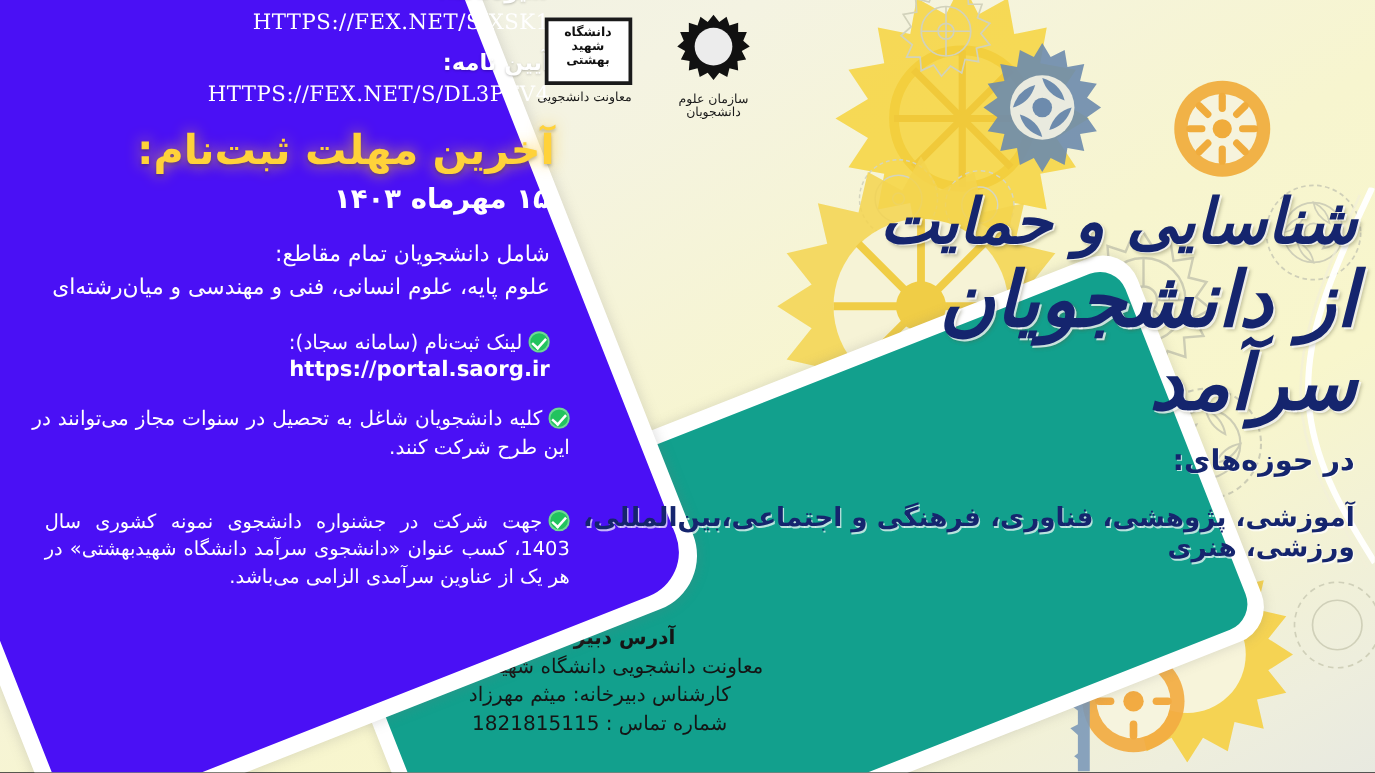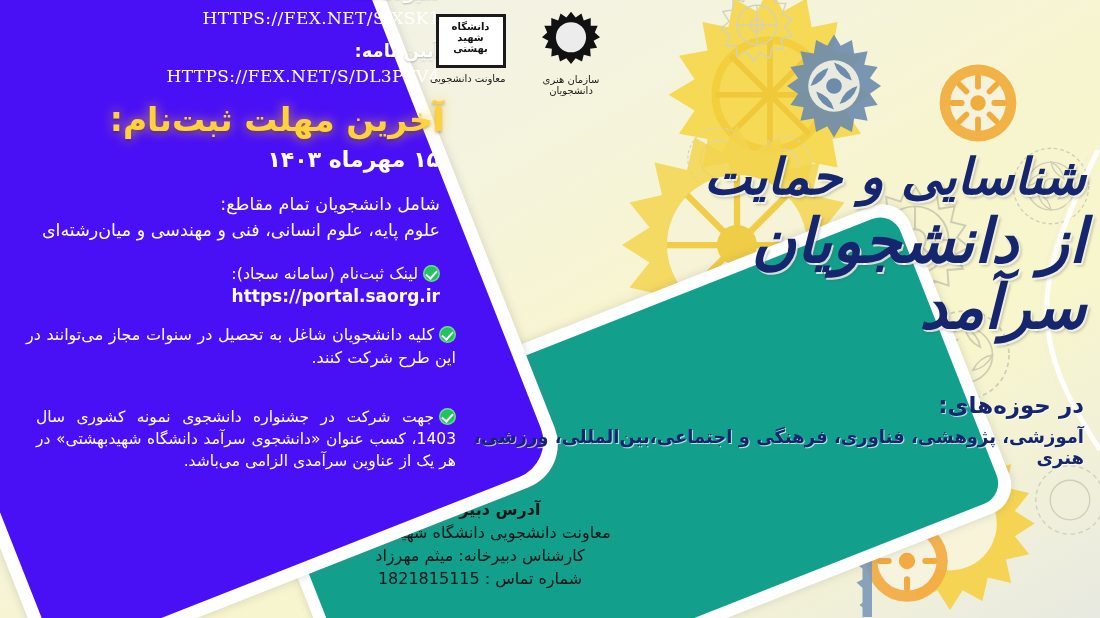--- a/index.html
+++ b/index.html
@@ -115,23 +115,23 @@
     direction:rtl;text-align:right;color:#15256e;font-style:italic;
   }
   .hl1,.hl2,.hl3{
     font-weight:bold;line-height:1.08;
     text-shadow:1.5px 1.5px 0 rgba(255,255,255,.75),2.5px 2.5px 3px rgba(90,90,60,.35);
   }
   .hl1{font-size:50px;}
   .hl2{font-size:61px;margin-top:4px;}
   .hl3{font-size:39px;margin-top:2px;}
 
-  .fields{position:absolute;right:16px;top:392px;width:640px;direction:rtl;text-align:right;color:#15256e;}
+  .fields{position:absolute;right:16px;top:356px;width:640px;direction:rtl;text-align:right;color:#15256e;}
   .fields-label{font-size:23px;font-weight:bold;text-shadow:1px 1px 0 rgba(255,255,255,.7);}
-  .fields-list{font-size:18px;font-weight:bold;margin-top:8px;text-shadow:1px 1px 0 rgba(255,255,255,.7);}
+  .fields-list{font-size:21px;font-weight:bold;margin-top:20px;text-shadow:1px 1px 0 rgba(255,255,255,.7);}
 
   
   .swoosh{position:absolute;right:0;top:150px;width:130px;height:320px;pointer-events:none;}
 </style>
 </head>
 <body>
 
 <div class="poster">
 
   <div class="gearlayer">
@@ -352,21 +352,21 @@
       <div class="logo-cap">معاونت دانشجویی</div>
     </div>
 
     <div class="logo-box" style="left:110px;top:4px">
       <svg width="62" height="58" viewBox="0 0 100 100">
         <g fill="#111">
           <path d="M50 3 L58 13 L68 6 L72 18 L84 14 L84 27 L96 27 L91 39 L100 47 L89 53 L95 65 L83 67 L84 80 L72 77 L69 89 L58 83 L50 93 L42 83 L31 89 L28 77 L16 80 L17 67 L5 65 L11 53 L0 47 L9 39 L4 27 L16 27 L16 14 L28 18 L32 6 L42 13 Z"></path>
         </g>
         <circle cx="50" cy="47" r="26" fill="#ececec"></circle>
       </svg>
-      <div class="logo-cap" style="margin-top:2px">سازمان هنری</div>
+      <div class="logo-cap" style="margin-top:2px">سازمان علوم</div>
       <div class="logo-cap" style="margin-top:0">دانشجویان</div>
     </div>
   </div>
 
   <div class="headline">
     <div class="hl1">شناسایی و حمایت</div>
     <div class="hl2">از دانشجویان سرآمد</div>
   </div>
 
   <div class="fields">

